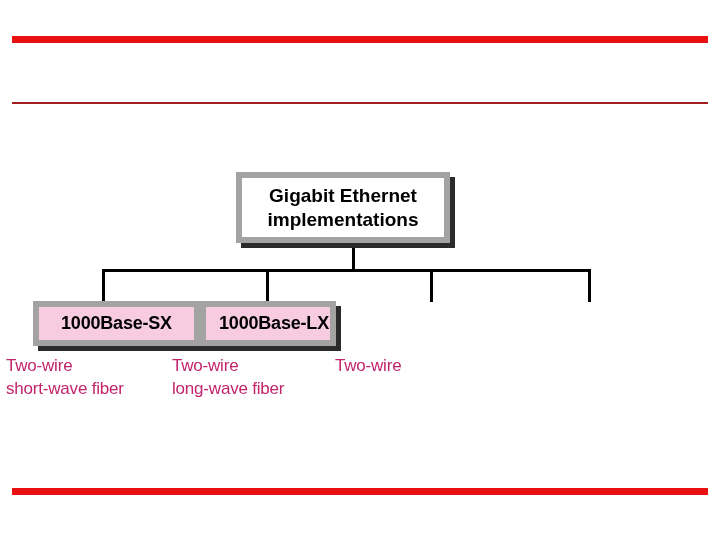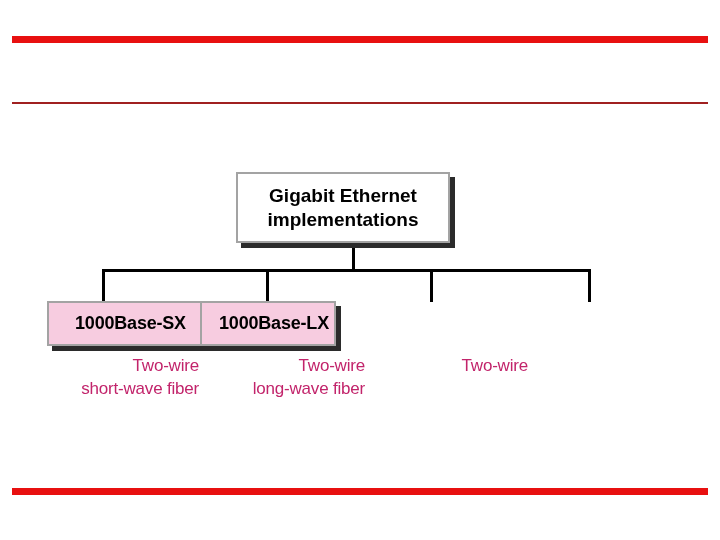--- a/index.html
+++ b/index.html
@@ -62,21 +62,21 @@
   }
   .drop-1 { left: 102px; }
   .drop-2 { left: 266px; }
   .drop-3 { left: 430px; }
   .drop-4 { left: 588px; }
 
   
   .box {
     position: absolute;
     box-sizing: border-box;
-    border: 2px solid #a3a3a3;
+    border: 6px solid #a3a3a3;
     box-shadow: 5px 5px 0 0 #2b2b2b;
     display: flex;
     align-items: center;
     justify-content: center;
     text-align: left;
   }
   .box-root {
     left: 236px;
     top: 172px;
     width: 214px;
@@ -92,30 +92,30 @@
 
   .box-leaf {
     top: 301px;
     height: 45px;
     background: #f7cce0;
     font-size: 18px;
     font-weight: bold;
     color: #000000;
     letter-spacing: -0.2px;
   }
-  .leaf-1 { left: 47px;  width: 167px; }
+  .leaf-1 { left: 33px;  width: 167px; }
   .leaf-2 { left: 200px; width: 136px; padding-left: 12px; }
   .leaf-3 { left: 363px; width: 137px; }
   .leaf-4 { left: 522px; width: 133px; }
 
   
   .caption {
     position: absolute;
     top: 355px;
-    text-align: right;
+    text-align: left;
     color: #c2246b;
     font-size: 17px;
     line-height: 1.33;
     letter-spacing: -0.2px;
   }
   .caption .line { display: block; white-space: nowrap; }
   .cap-1 { left: 6px;   width: 193px; }
   .cap-2 { left: 172px; width: 193px; }
   .cap-3 { left: 335px; width: 193px; }
   .cap-4 { left: 492px; width: 193px; }

